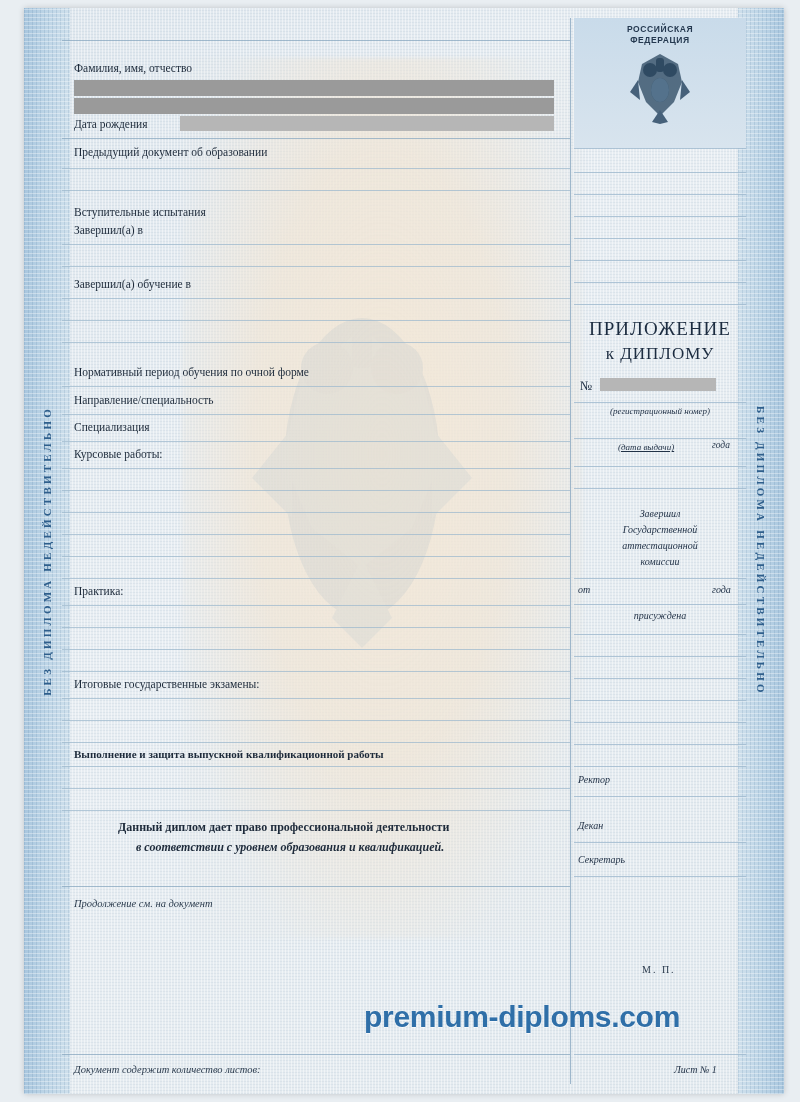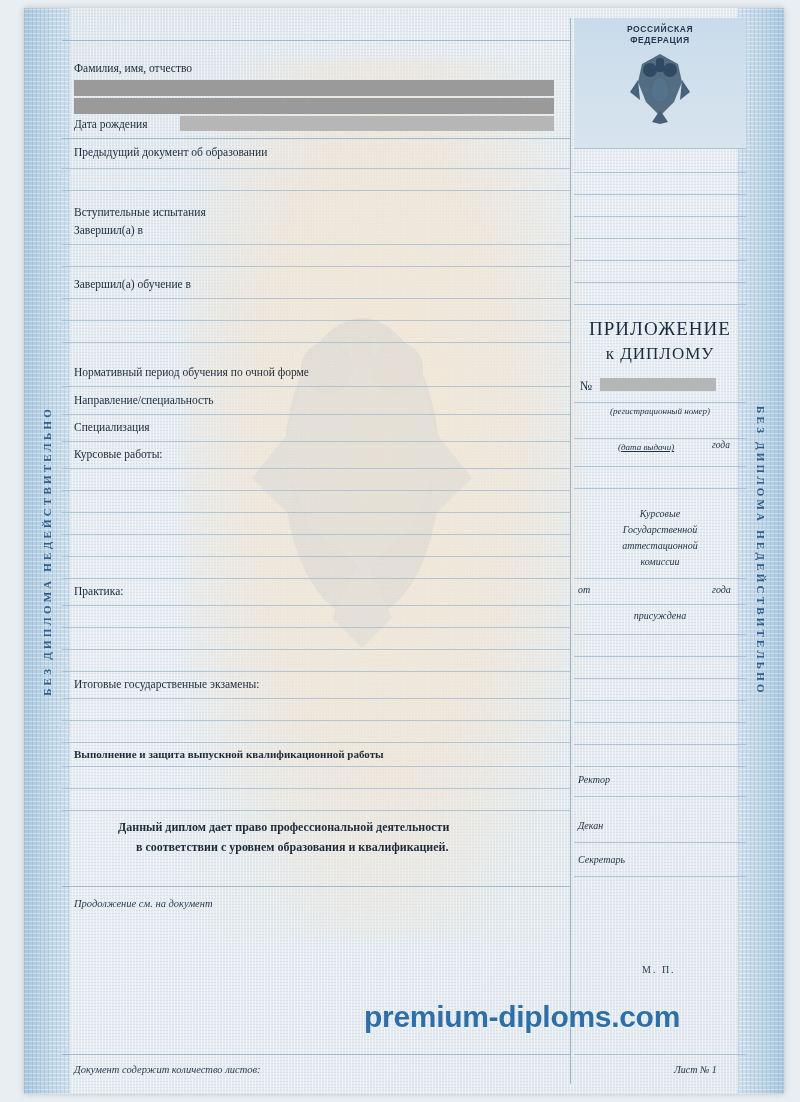--- a/index.html
+++ b/index.html
@@ -194,21 +194,21 @@
       <div class="hr" style="left:0;top:680px;width:508px;"></div>
       <div class="hr" style="left:0;top:702px;width:508px;"></div>
       <div class="hr" style="left:0;top:724px;width:508px;"></div>
 
       <div class="lbl b" style="left:12px;top:730px;font-size:11px;">Выполнение и защита выпускной квалификационной работы</div>
       <div class="hr" style="left:0;top:748px;width:508px;"></div>
       <div class="hr" style="left:0;top:770px;width:508px;"></div>
       <div class="hr" style="left:0;top:792px;width:508px;"></div>
 
       <div class="lbl b" style="left:56px;top:802px;font-size:12px;">Данный диплом дает право профессиональной деятельности</div>
-      <div class="lbl b" style="left:74px;top:822px;font-size:12px;">в соответствии с уровнем образования и квалификацией.</div>
+      <div class="lbl b" style="left:74px;top:822px;font-size:12px;font-style:italic;">в соответствии с уровнем образования и квалификацией.</div>
 
       <div class="hr dark" style="left:0;top:868px;width:508px;"></div>
       <div class="lbl it" style="left:12px;top:880px;">Продолжение см. на документ</div>
 
       <div class="hr dark" style="left:0;top:1036px;width:508px;"></div>
       <div class="lbl it" style="left:12px;top:1046px;">Документ содержит количество листов:</div>
     </div>
 
     <div class="right-col">
 
@@ -249,21 +249,21 @@
       <div class="redact light" style="left:26px;top:360px;width:116px;height:13px;"></div>
       <div class="rhr" style="top:384px;"></div>
       <div class="rtxt c it" style="top:388px;font-size:9px;">(регистрационный номер)</div>
 
       <div class="rhr" style="top:420px;"></div>
       <div class="rtxt it" style="left:44px;top:424px;font-size:9px;text-decoration:underline;">(дата выдачи)</div>
       <div class="rtxt it" style="left:138px;top:422px;font-size:9.5px;">года</div>
       <div class="rhr" style="top:448px;"></div>
       <div class="rhr" style="top:470px;"></div>
 
-      <div class="rtxt it c" style="top:490px;font-size:10px;">Курсовые</div>
+      <div class="rtxt it c" style="top:490px;font-size:10px;">Завершил</div>
       <div class="rtxt it c" style="top:506px;font-size:10px;">Государственной</div>
       <div class="rtxt it c" style="top:522px;font-size:10px;">аттестационной</div>
       <div class="rtxt it c" style="top:538px;font-size:10px;">комиссии</div>
 
       <div class="rhr" style="top:560px;"></div>
       <div class="rtxt it" style="left:4px;top:566px;font-size:10px;">от</div>
       <div class="rtxt it" style="left:138px;top:566px;font-size:10px;">года</div>
       <div class="rhr" style="top:586px;"></div>
       <div class="rtxt it c" style="top:592px;font-size:10px;">присуждена</div>
 

